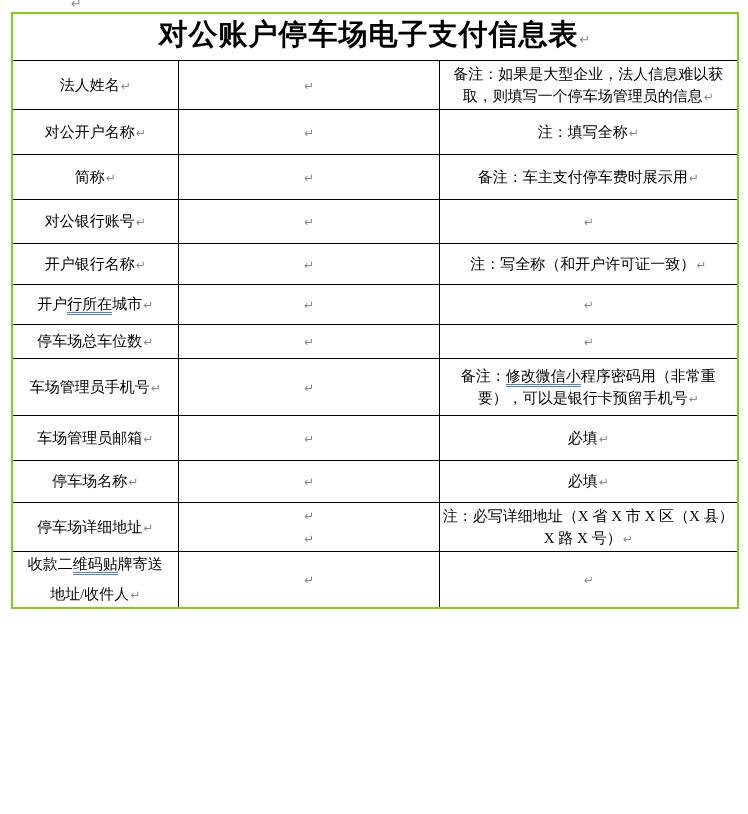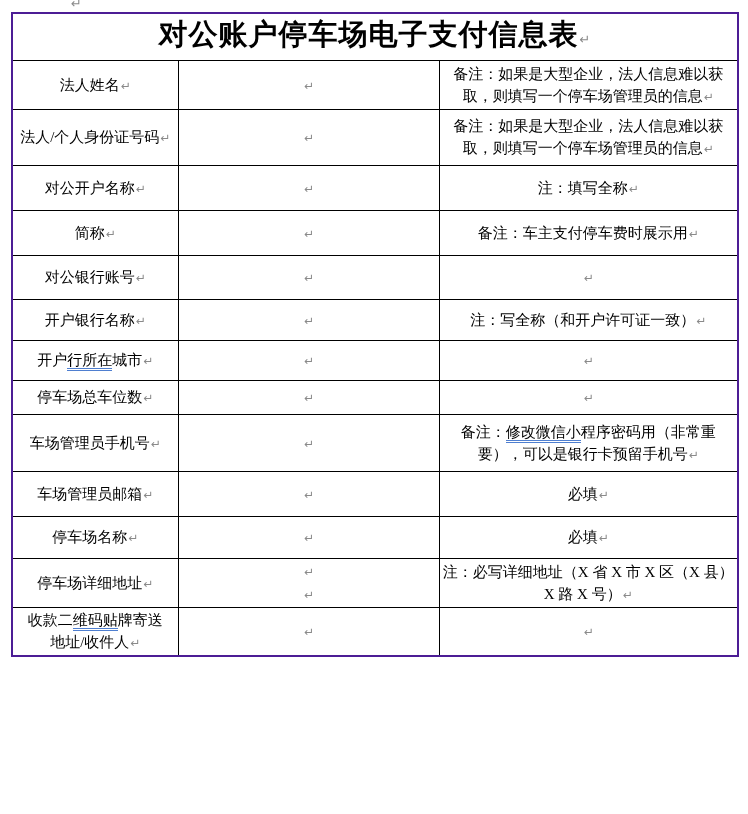--- a/index.html
+++ b/index.html
@@ -8,38 +8,38 @@
     font-family:"Liberation Serif","DejaVu Serif",serif;color:#000;
     -webkit-font-smoothing:antialiased;
   }
   .stray-mark{
     position:absolute;left:71px;top:-4px;font-size:13px;color:#8a8a8a;
     font-family:"DejaVu Sans",sans-serif;
   }
   table.doc-table{
     position:absolute;left:11px;top:12px;width:726px;
     border-collapse:collapse;table-layout:fixed;
-    border:2px solid #4c1d95;background:#fff;
+    border:2px solid #84cc16;background:#fff;
   }
   td{
     border:1px solid #000;vertical-align:middle;text-align:center;
     padding:1px 3px;font-size:15px;line-height:22px;overflow:hidden;
   }
   td.title-cell{
     height:41px;font-weight:bold;font-size:29px;letter-spacing:1px;
     line-height:41px;padding:0;
   }
   .mark{
     color:#8a8a8a;font-size:12px;font-family:"DejaVu Sans",sans-serif;
     margin-left:1px;font-weight:normal;
   }
   .title-cell .mark{font-size:13px;}
   .u{border-bottom:3px double #4f7fd0;}
   .label,.remark{display:inline;}
-  .label-line2{display:block;}
+  .label-line2{display:block;margin-top:8px;}
   col.c1{width:166px;}
   col.c2{width:261px;}
   col.c3{width:299px;}
 </style>
 </head>
 <body>
 
 <span class="stray-mark">↵</span>
 
 <table class="doc-table">
@@ -53,25 +53,20 @@
       <tr>
     <td class="title-cell" colspan="3"><span>对公账户停车场电子支付信息表</span><span class="mark">↵</span></td>
   </tr>
 
   <tr style="height:49px">
     <td><span class="label"><span>法人姓名</span><span class="u"></span><span></span></span><span class="mark">↵</span></td>
     <td><span class="mark">↵</span></td>
     <td><span class="remark"><span>备注：如果是大型企业，法人信息难以获取，则填写一个停车场管理员的信息</span><span class="u"></span><span></span></span><span class="mark">↵</span></td>
   </tr>
 
-  <tr style="height:56px">
-    <td><span class="label"><span>法人/个人身份证号码</span><span class="u"></span><span></span></span><span class="mark">↵</span></td>
-    <td><span class="mark">↵</span></td>
-    <td><span class="remark"><span>备注：如果是大型企业，法人信息难以获取，则填写一个停车场管理员的信息</span><span class="u"></span><span></span></span><span class="mark">↵</span></td>
-  </tr>
 
   <tr style="height:45px">
     <td><span class="label"><span>对公开户名称</span><span class="u"></span><span></span></span><span class="mark">↵</span></td>
     <td><span class="mark">↵</span></td>
     <td><span class="remark"><span>注：填写全称</span><span class="u"></span><span></span></span><span class="mark">↵</span></td>
   </tr>
 
   <tr style="height:45px">
     <td><span class="label"><span>简称</span><span class="u"></span><span></span></span><span class="mark">↵</span></td>
     <td><span class="mark">↵</span></td>

